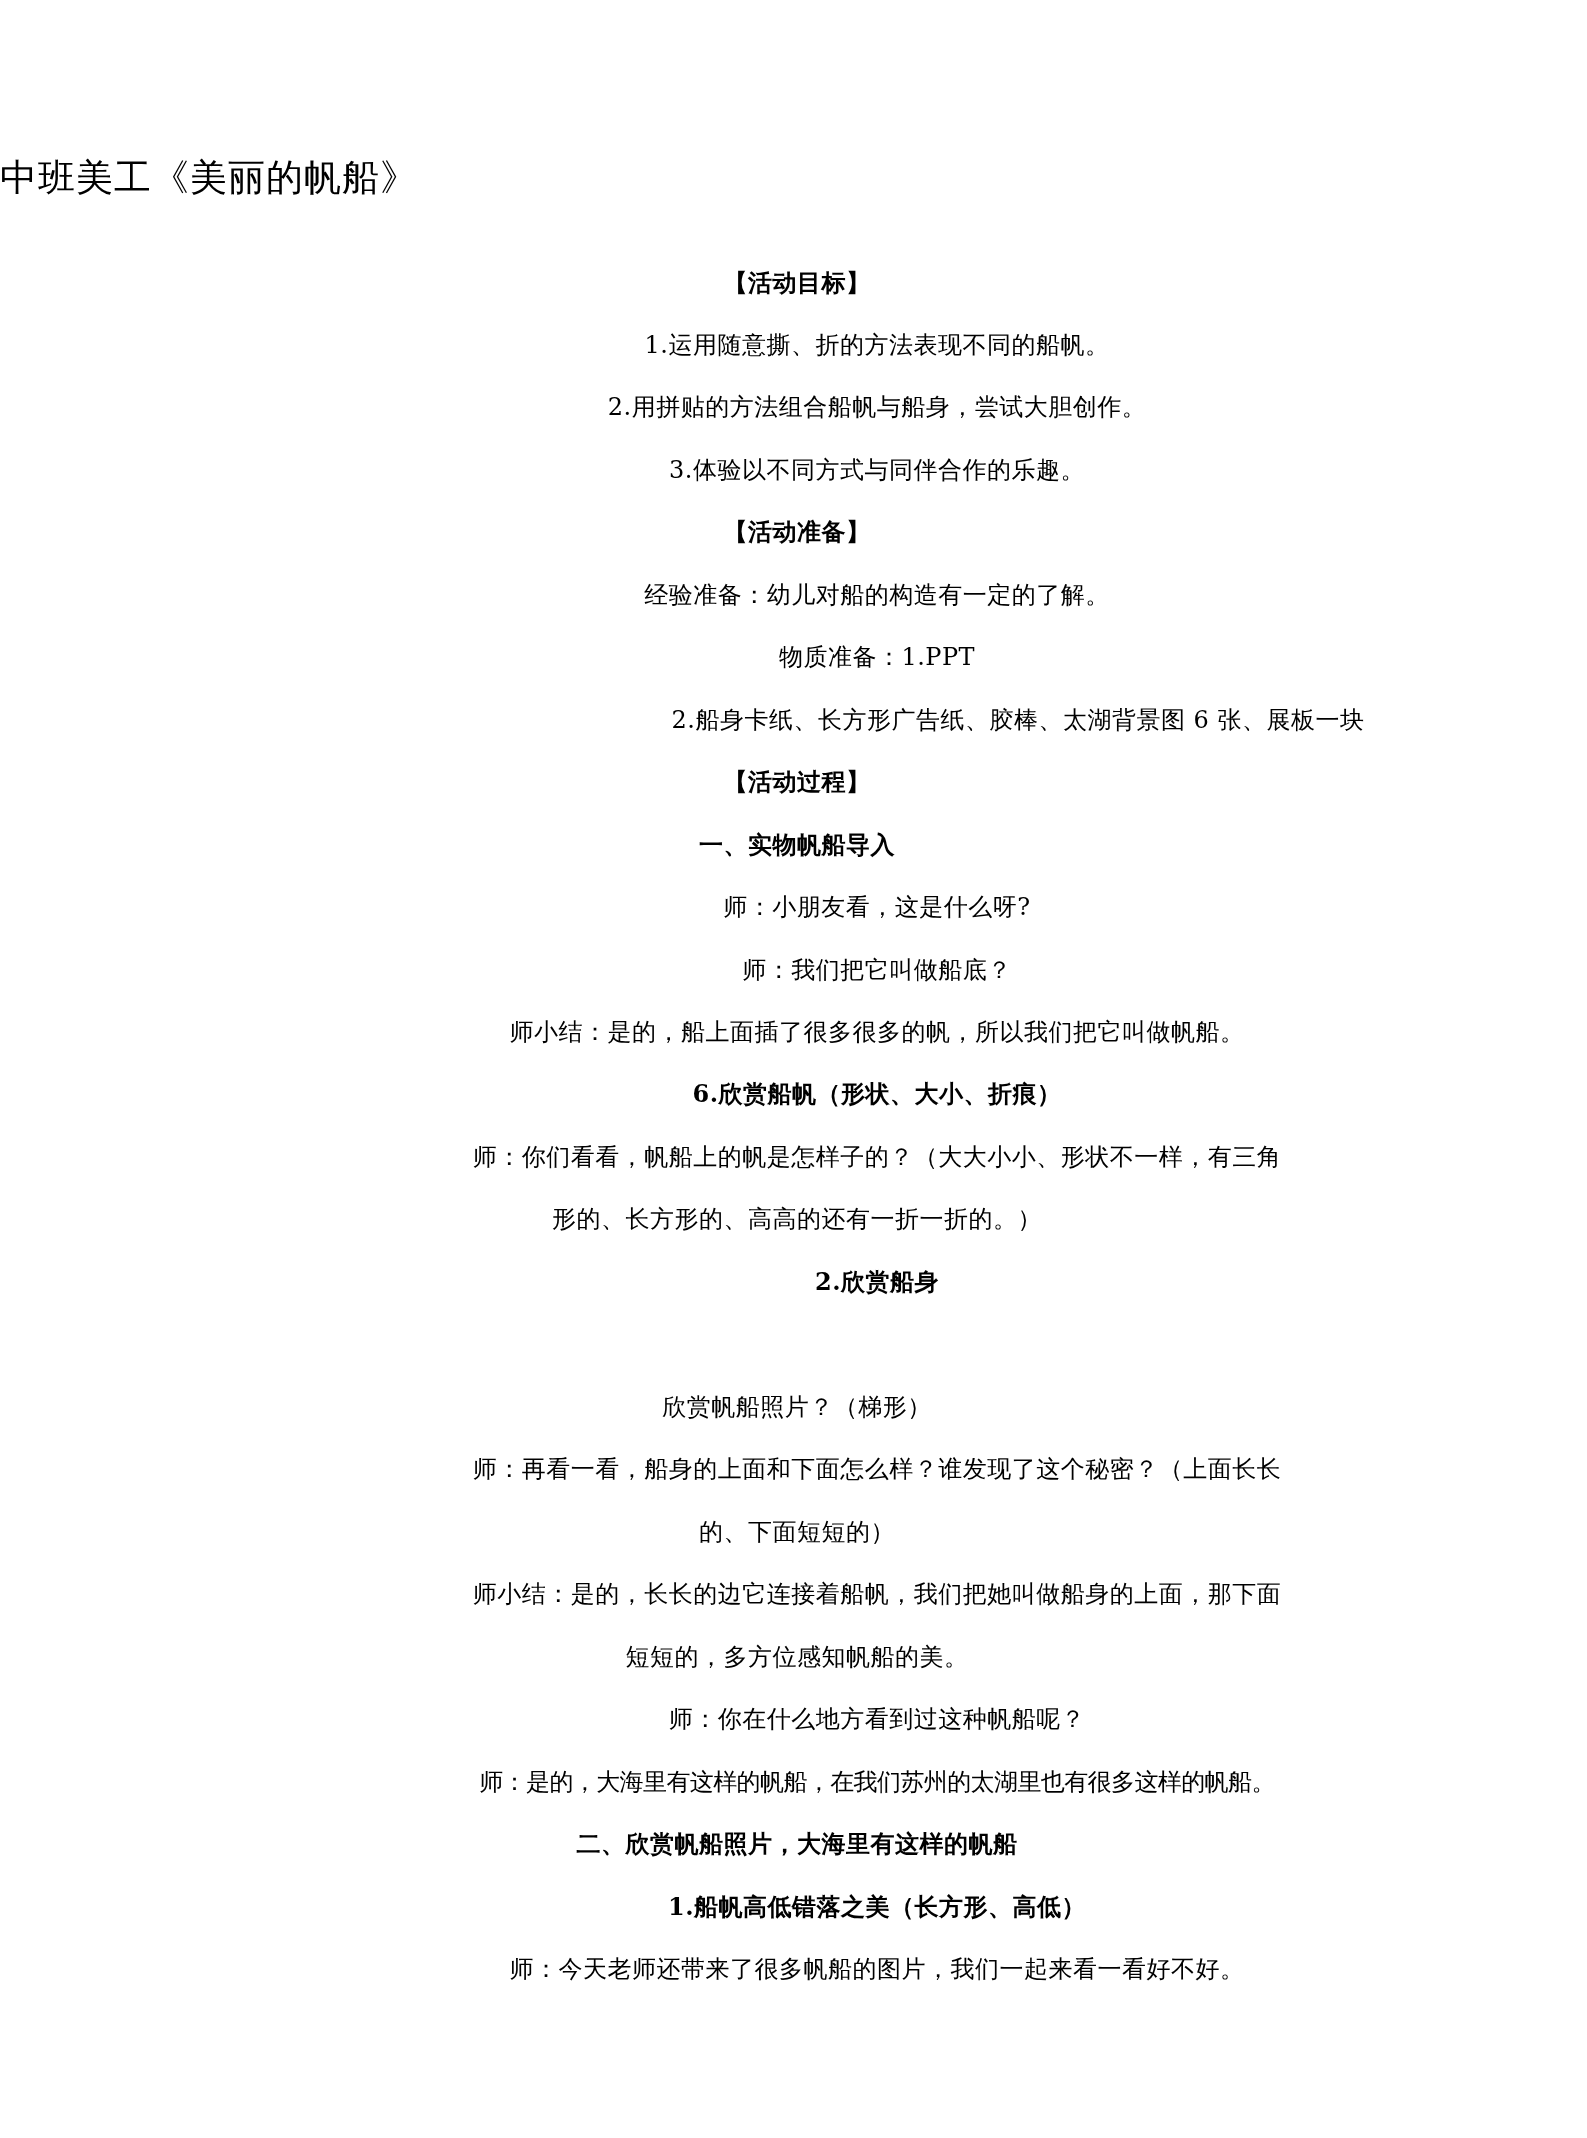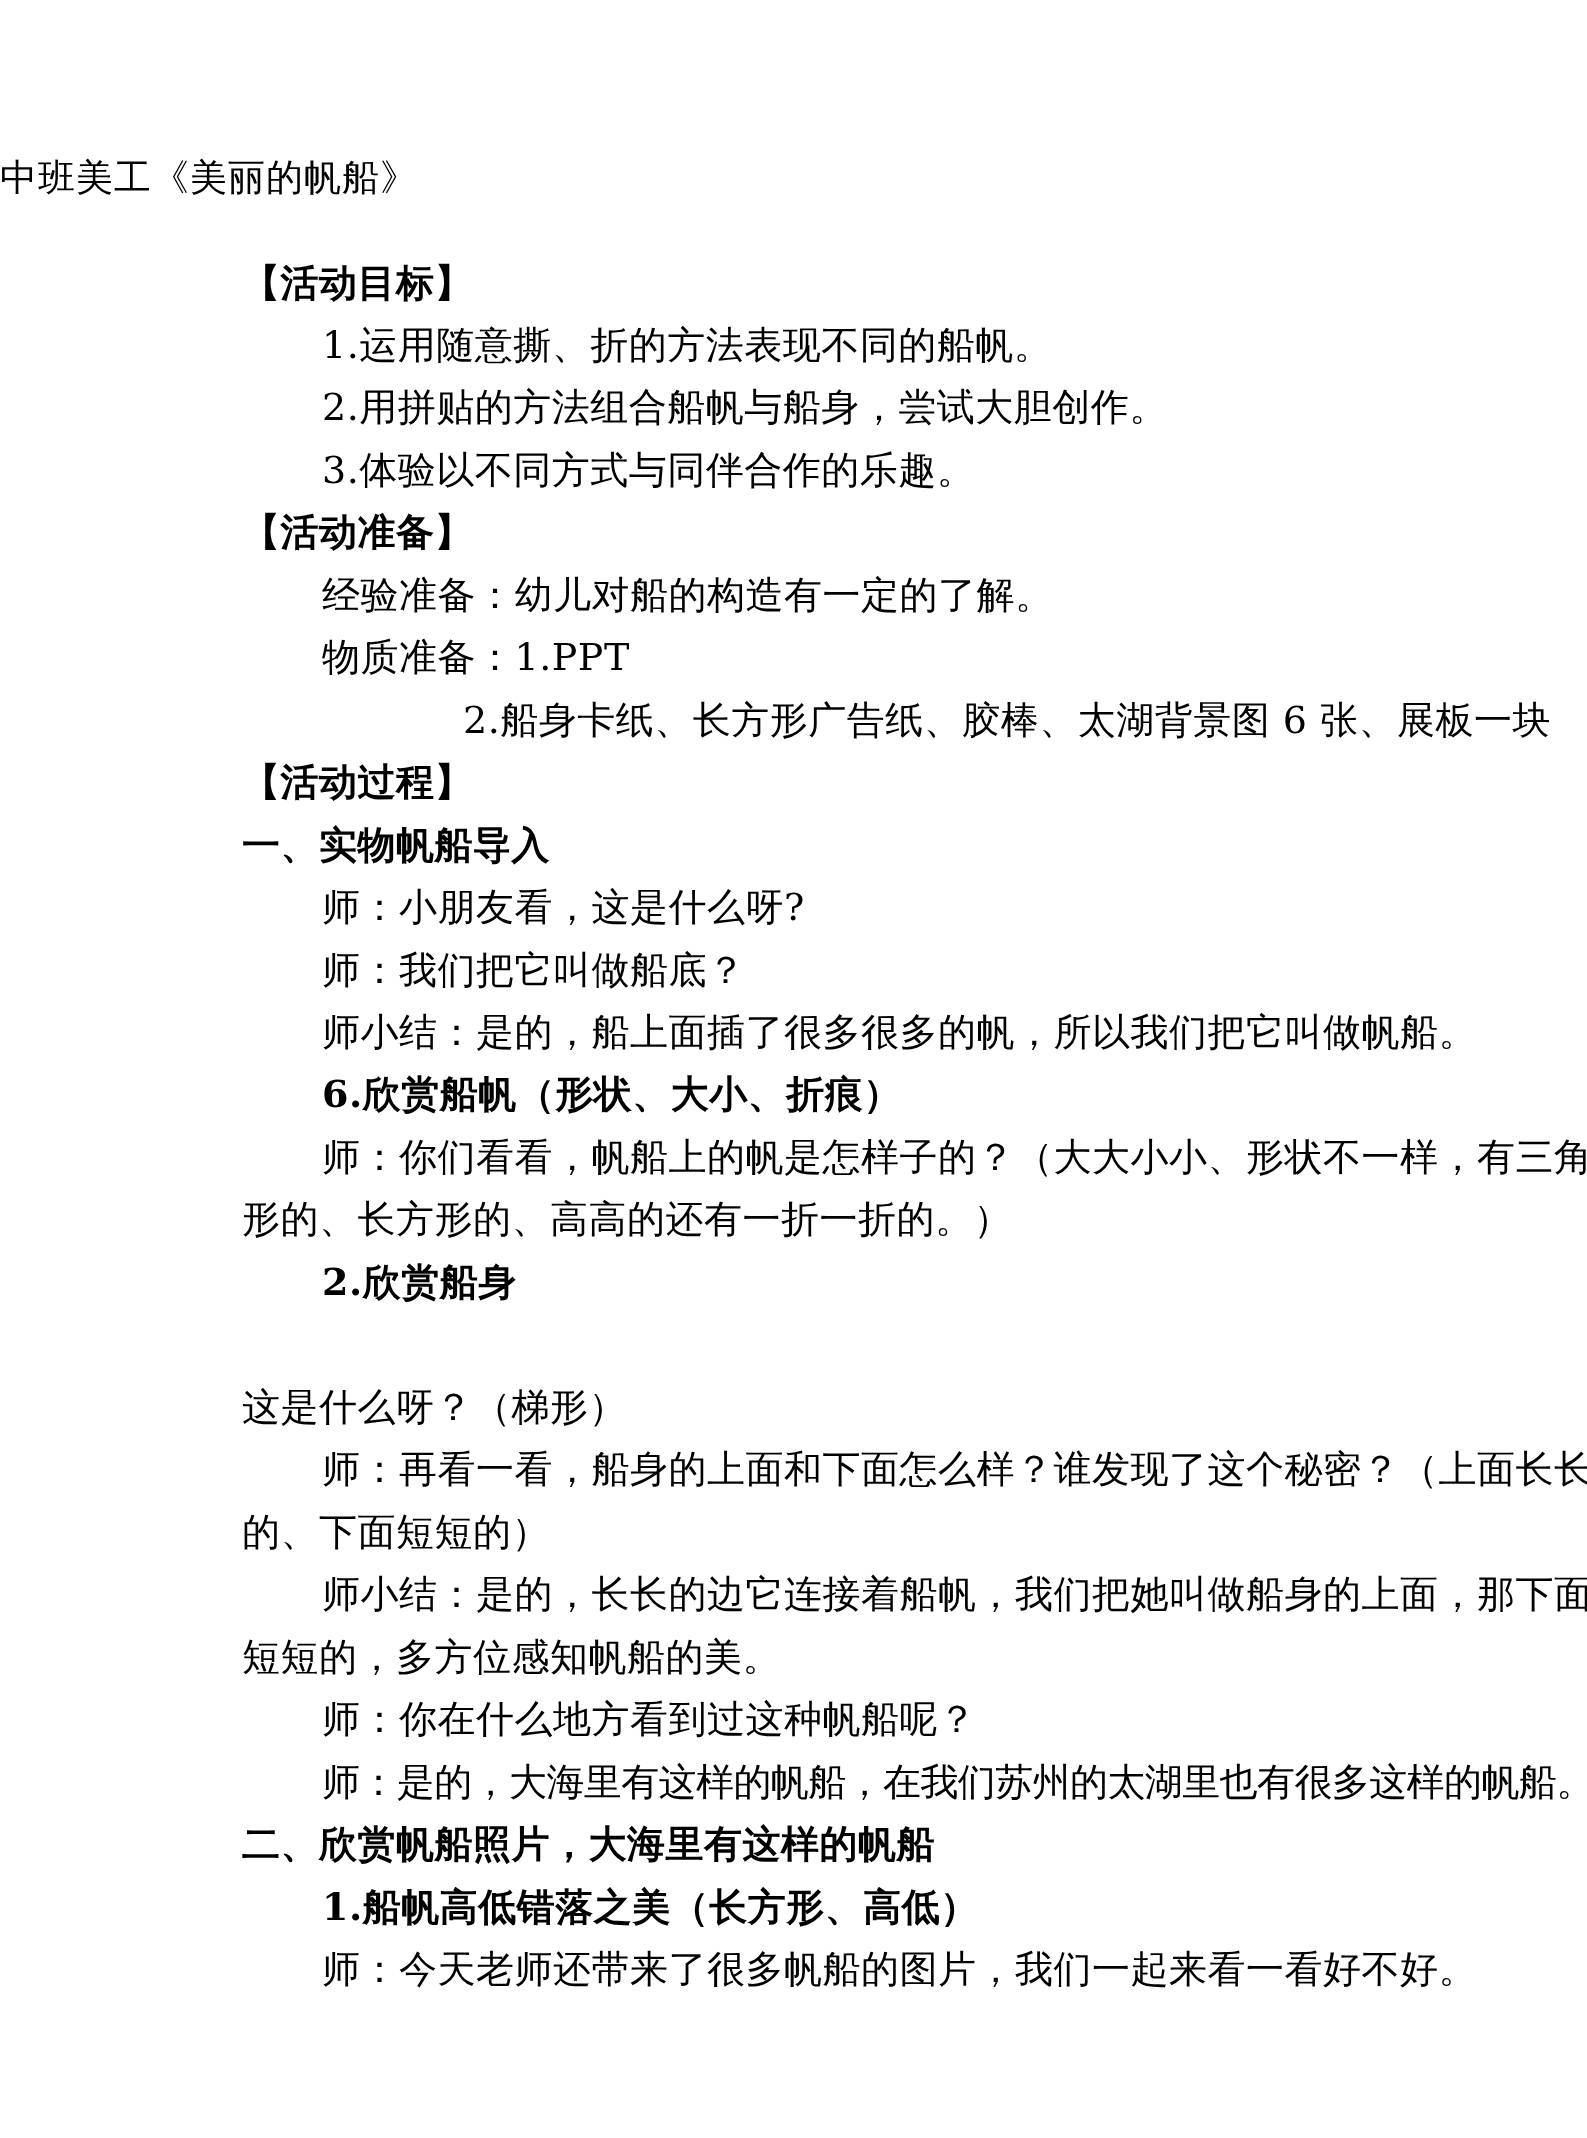--- a/index.html
+++ b/index.html
@@ -1,22 +1,22 @@
 <!DOCTYPE html>
 <html><head>
 <meta charset="utf-8">
 <style>
   html, body { margin: 0; padding: 0; background: #ffffff; }
   body { width: 1587px; height: 2138px; position: relative; overflow: hidden;
          font-family: "DejaVu Serif", "Liberation Serif", serif; color: #000; }
   .page { position: absolute; left: 0; top: 0; width: 1587px; height: 2138px; }
   .title { position: absolute; left: 0; width: 1587px; top: 152px; 
            font-size: 37px; line-height: 52px; letter-spacing: 1px; }
-  .line { position: absolute; left: 242px; width: 1110px; font-size: 38px; line-height: 40px;
-          white-space: nowrap; letter-spacing: 0.5px; }
+  .line { position: absolute; left: 242px; width: 1110px; font-size: 24px; line-height: 40px;
+          white-space: nowrap; letter-spacing: 0.5px; text-align: center; }
   .indent { left: 322px; }
   .sub-indent { left: 463px; }
   .bold { font-weight: bold; }
 </style>
 </head>
 <body>
 
 <div class="page">
   <div class="title">中班美工《美丽的帆船》</div>
 
@@ -34,21 +34,21 @@
   <div class="line bold" style="top:825px">一、实物帆船导入</div>
   <div class="line indent" style="top:887px">师：小朋友看，这是什么呀?</div>
   <div class="line indent" style="top:950px">师：我们把它叫做船底？</div>
   <div class="line indent" style="top:1012px">师小结：是的，船上面插了很多很多的帆，所以我们把它叫做帆船。</div>
 
   <div class="line indent bold" style="top:1074px">6.欣赏船帆（形状、大小、折痕）</div>
   <div class="line indent" style="top:1137px">师：你们看看，帆船上的帆是怎样子的？（大大小小、形状不一样，有三角</div>
   <div class="line" style="top:1199px">形的、长方形的、高高的还有一折一折的。）</div>
 
   <div class="line indent bold" style="top:1262px">2.欣赏船身</div>
-  <div class="line" style="top:1387px">这是什么呀？（梯形）</div>
+  <div class="line" style="top:1387px">欣赏帆船照片？（梯形）</div>
   <div class="line indent" style="top:1449px">师：再看一看，船身的上面和下面怎么样？谁发现了这个秘密？（上面长长</div>
   <div class="line" style="top:1512px">的、下面短短的）</div>
   <div class="line indent" style="top:1574px">师小结：是的，长长的边它连接着船帆，我们把她叫做船身的上面，那下面</div>
   <div class="line" style="top:1637px">短短的，多方位感知帆船的美。</div>
   <div class="line indent" style="top:1699px">师：你在什么地方看到过这种帆船呢？</div>
   <div class="line indent" style="top:1762px;letter-spacing:-0.6px">师：是的，大海里有这样的帆船，在我们苏州的太湖里也有很多这样的帆船。</div>
 
   <div class="line bold" style="top:1824px">二、欣赏帆船照片，大海里有这样的帆船</div>
   <div class="line indent bold" style="top:1887px">1.船帆高低错落之美（长方形、高低）</div>
   <div class="line indent" style="top:1949px">师：今天老师还带来了很多帆船的图片，我们一起来看一看好不好。</div>

